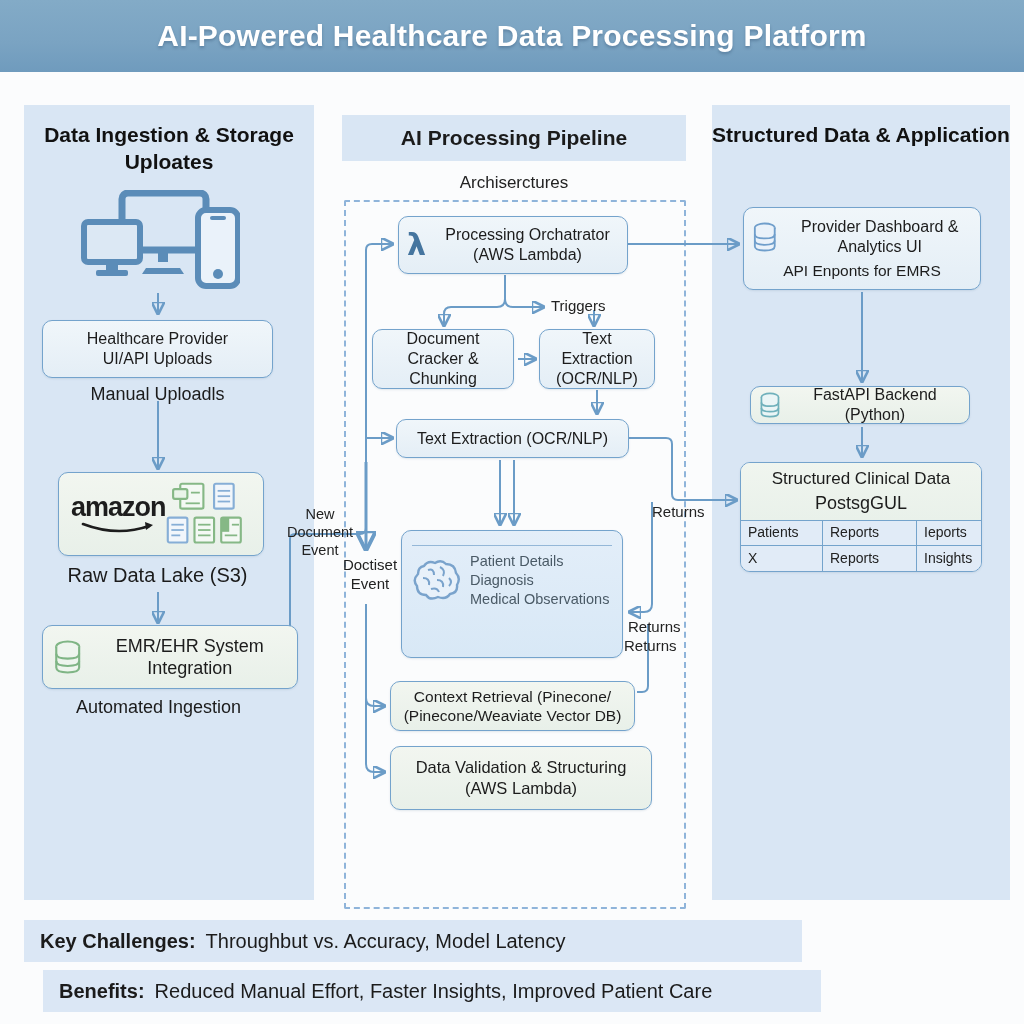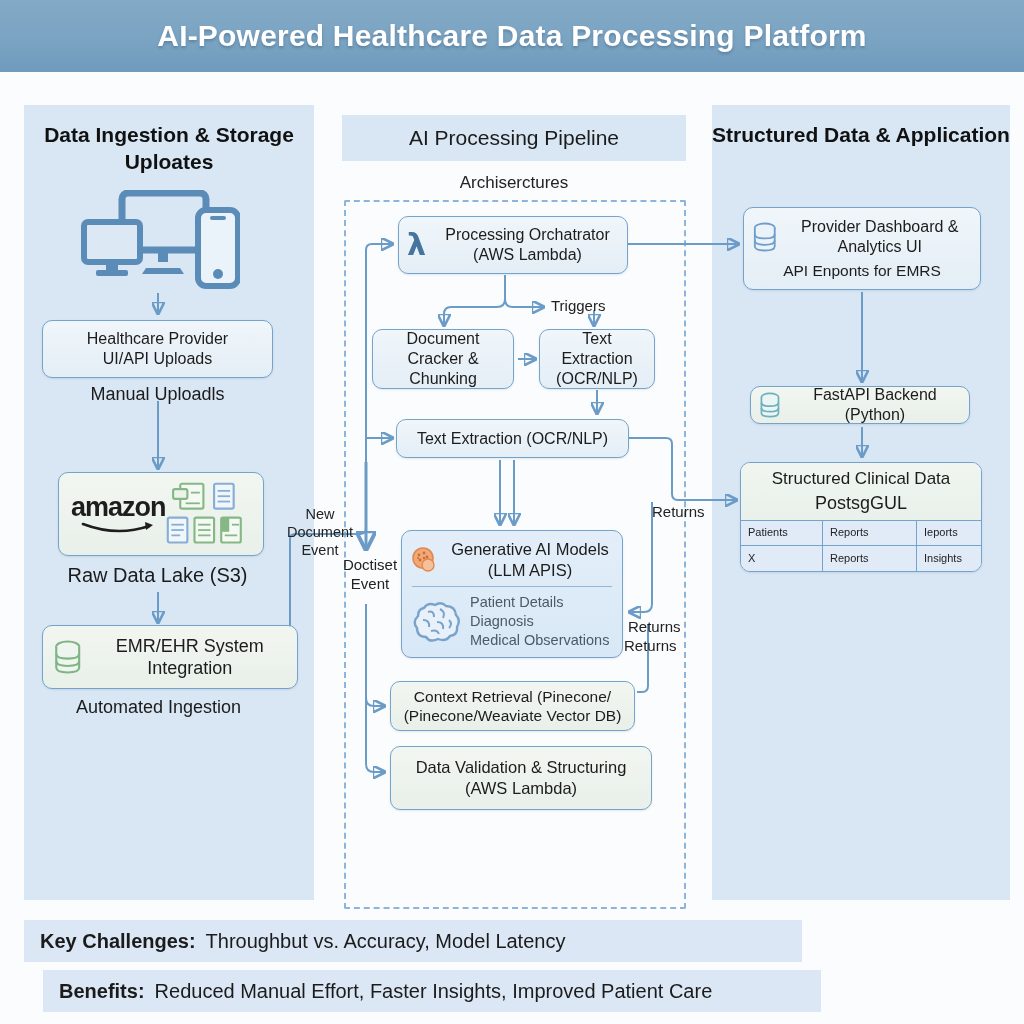--- a/index.html
+++ b/index.html
@@ -21,21 +21,21 @@
     text-shadow:0 2px 3px rgba(40,70,100,.35);
   }
   
   .panel{background:#d9e6f4;z-index:0;}
   .panel-title{
     position:absolute;left:0;right:0;text-align:center;
     font-size:21px;font-weight:bold;line-height:1.3;color:#111;z-index:2;
   }
   .colheader{
     background:#d9e6f4;display:flex;align-items:center;justify-content:center;
-    font-size:21px;font-weight:normal;z-index:2;
+    font-size:21px;font-weight:bold;z-index:2;
   }
   .subtitle{font-size:17px;color:#222;text-align:center;z-index:2;}
   .dashedbox{
     border:2px dashed #8fb4da;background:transparent;z-index:0;border-radius:2px;
   }
   
   .box{
     position:absolute;box-sizing:border-box;z-index:2;
     border:1.6px solid #74a3cc;border-radius:10px;
     background:linear-gradient(180deg,#f0f6fa,#e4eef6);
@@ -57,21 +57,21 @@
   .genai .row{display:flex;align-items:center;gap:8px;}
   .genai .divider{border-top:1.4px solid #94b7d8;margin:6px 2px;}
   .genai .items{display:flex;flex-direction:column;text-align:left;font-size:14.5px;color:#4a5a66;line-height:1.3;}
   
   .clinical{flex-direction:column;align-items:stretch;padding:0;overflow:hidden;}
   .clinical .head{flex:1;display:flex;flex-direction:column;justify-content:center;
     background:linear-gradient(180deg,#f0f5ef,#e9f1ea);font-size:17px;line-height:1.35;}
   .ctable{display:grid;grid-template-columns:82px 94px 1fr;border-top:1.4px solid #74a3cc;}
   .ctable .cell{
     box-sizing:border-box;height:25px;display:flex;align-items:center;
-    padding-left:7px;font-size:11px;background:#e1ebf7;
+    padding-left:7px;font-size:14px;background:#e1ebf7;
     border-right:1.4px solid #74a3cc;border-bottom:1.4px solid #74a3cc;
     text-align:left;color:#222;
   }
   .ctable .cell:nth-child(3n){border-right:none;}
   .ctable .cell:nth-child(n+4){border-bottom:none;}
   
   .bar{
     position:absolute;left:24px;width:778px;height:42px;background:#dbe7f5;
     display:flex;align-items:center;padding-left:16px;box-sizing:border-box;
     font-size:20px;z-index:2;
@@ -246,35 +246,20 @@
   <span>Text Extraction (OCR/NLP)</span>
 </div>
 
 <div class="label" style="left:272px;top:505px;width:96px;font-size:14.5px;">New Document Event</div>
 <div class="label" style="left:336px;top:556px;width:68px;">Doctiset Event</div>
 <div class="label" style="left:652px;top:503px;width:56px;text-align:left;">Returns</div>
 <div class="label" style="left:628px;top:618px;width:58px;text-align:left;">Returns</div>
 <div class="label" style="left:624px;top:637px;width:58px;text-align:left;">Returns</div>
 
 <div class="box tint-blue genai" style="left:401px;top:530px;width:222px;height:128px;">
-  <div class="row">
-    <svg width="28" height="28" viewBox="0 0 28 28">
-      <circle cx="13" cy="12" r="10" fill="#f2a878" stroke="#de8a51" stroke-width="1.6"></circle>
-      <circle cx="18" cy="19" r="6" fill="#f6c09a" stroke="#de8a51" stroke-width="1.4"></circle>
-      <g fill="#c96f33">
-        <circle cx="9" cy="9" r="1.4"></circle>
-          <circle cx="14" cy="7" r="1.4"></circle>
-          <circle cx="17" cy="11" r="1.4"></circle>
-        <circle cx="10" cy="14" r="1.4"></circle>
-          <circle cx="14" cy="12" r="1.2"></circle>
-          <circle cx="8" cy="12" r="1"></circle>
-      </g>
-    </svg>
-    <span style="font-size:16.5px;text-align:center;flex:1;">Generative AI Models (LLM APIS)</span>
-  </div>
   <div class="divider"></div>
   <div class="row">
     <svg width="52" height="44" viewBox="0 0 52 44">
       <path d="M14 8 Q18 2 25 5 Q31 1 36 6 Q45 6 46 15 Q51 20 47 27 Q48 35 40 36 Q36 42 28 39 Q20 43 16 37 Q7 37 7 28 Q2 22 8 16 Q8 9 14 8 z" fill="#e8f1fa" stroke="#7aa3cc" stroke-width="2.4"></path>
       <path d="M18 12 Q24 10 24 17 M30 9 Q36 12 33 18 M13 20 Q20 20 19 27 M27 22 Q34 22 33 29 M21 31 Q27 29 29 34 M39 20 Q43 24 39 28" fill="none" stroke="#7aa3cc" stroke-width="2"></path>
     </svg>
     <div class="items">
       <span>Patient Details</span>
       <span>Diagnosis</span>
       <span>Medical Observations</span>

